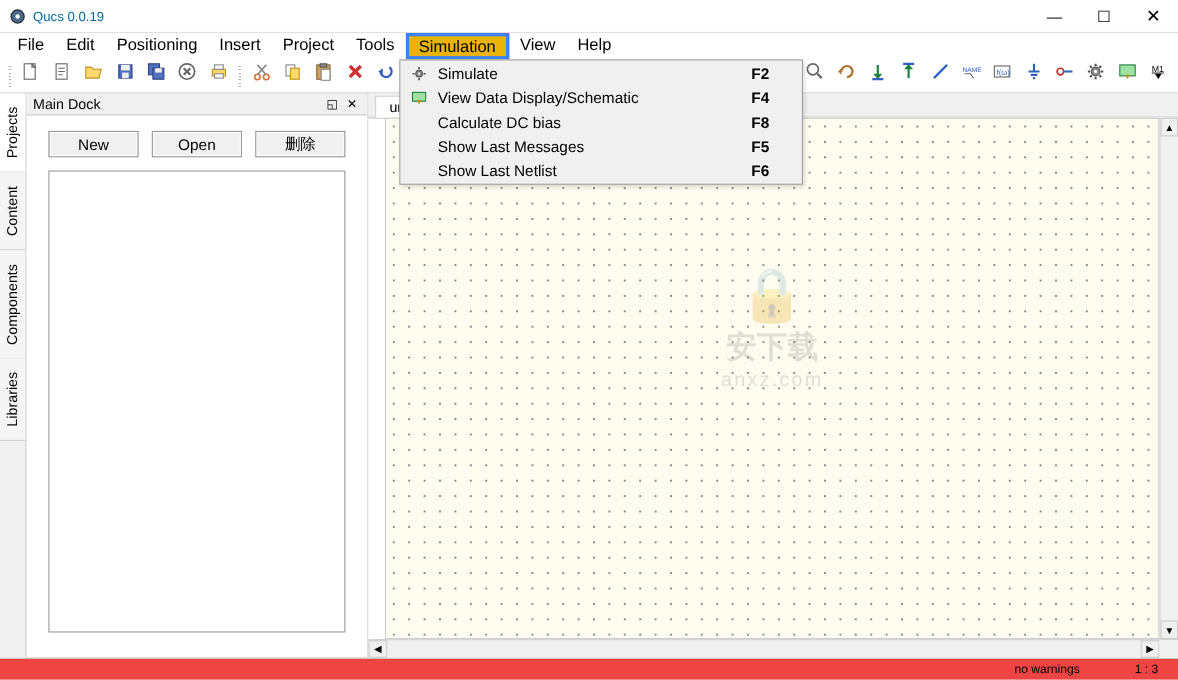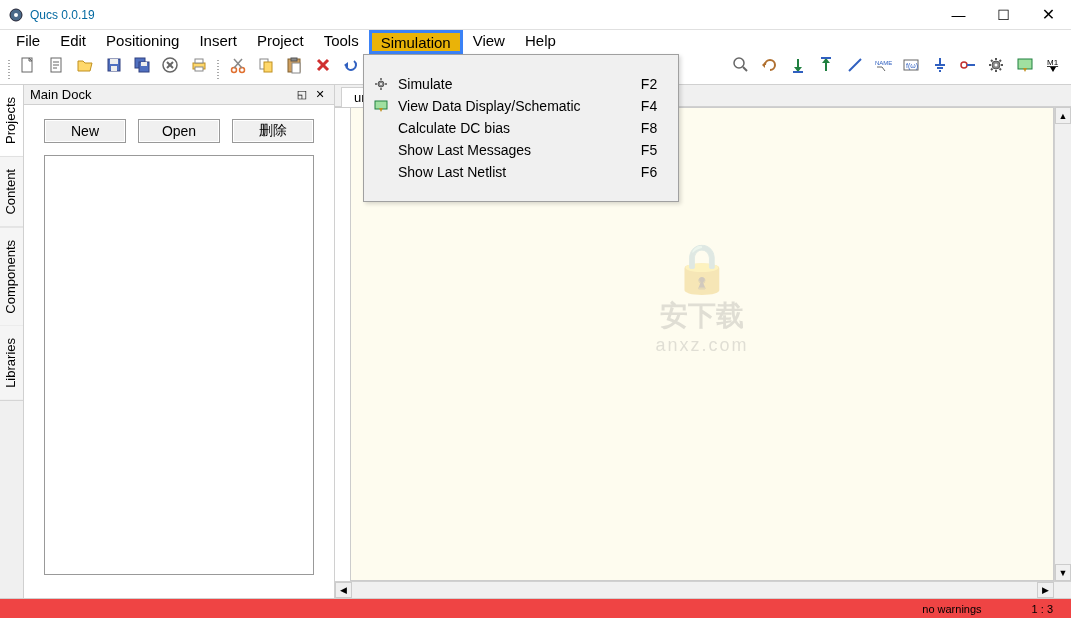--- a/index.html
+++ b/index.html
@@ -50,25 +50,25 @@
 .vscroll .arr { height: 17px; background: #f0f0f0; border: 1px solid #ccc; display: flex; align-items: center; justify-content: center; font-size: 9px; }
 .vscroll .track { flex: 1; }
 .hscroll { height: 17px; background: #f0f0f0; border-top: 1px solid #d0d0d0; display: flex; }
 .hscroll .arr { width: 17px; background: #f0f0f0; border: 1px solid #ccc; display: flex; align-items: center; justify-content: center; font-size: 9px; }
 .hscroll .track { flex: 1; }
 .hscroll .corner { width: 17px; background: #f0f0f0; }
 
 .statusbar { height: 20px; border-top: 1px solid #d0d0d0; display: flex; align-items: center; justify-content: flex-end; padding: 0 8px; font-size: 11px; gap: 30px; background: #ef4444; }
 .statusbar .panel { padding: 0 10px; }
 
-.dropdown { position: absolute; left: 363px; top: 54px; width: 316px; background: #f0f0f0; border: 1px solid #a0a0a0; box-shadow: 2px 2px 4px rgba(0,0,0,0.15); z-index: 100; padding: 18px 2px; }
+.dropdown { position: absolute; left: 363px; top: 54px; width: 367px; background: #f0f0f0; border: 1px solid #a0a0a0; box-shadow: 2px 2px 4px rgba(0,0,0,0.15); z-index: 100; padding: 1px 2px; }
 .dd-row { display: flex; align-items: center; height: 22px; padding: 0 4px; font-size: 14px; }
 .dd-row .dd-icon { width: 22px; display: flex; align-items: center; justify-content: center; }
 .dd-row .dd-label { flex: 1; padding-left: 6px; }
-.dd-row .dd-short { width: 40px; text-align: center; padding-right: 6px; }
+.dd-row .dd-short { width: 40px; text-align: left; padding-right: 6px; font-weight: bold; }
 </style>
 </head>
 <body>
 
 <div class="titlebar">
   <span class="icon">
     <svg width="16" height="16" viewBox="0 0 16 16">
         <circle cx="8" cy="8" r="6" fill="#4a6a8a" stroke="#223" stroke-width="1"></circle>
         <circle cx="8" cy="8" r="2" fill="#fff"></circle>
       </svg>

